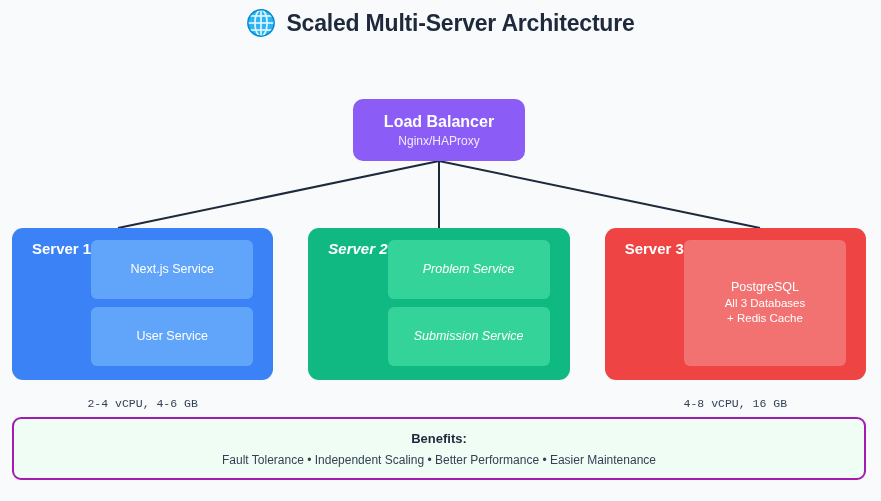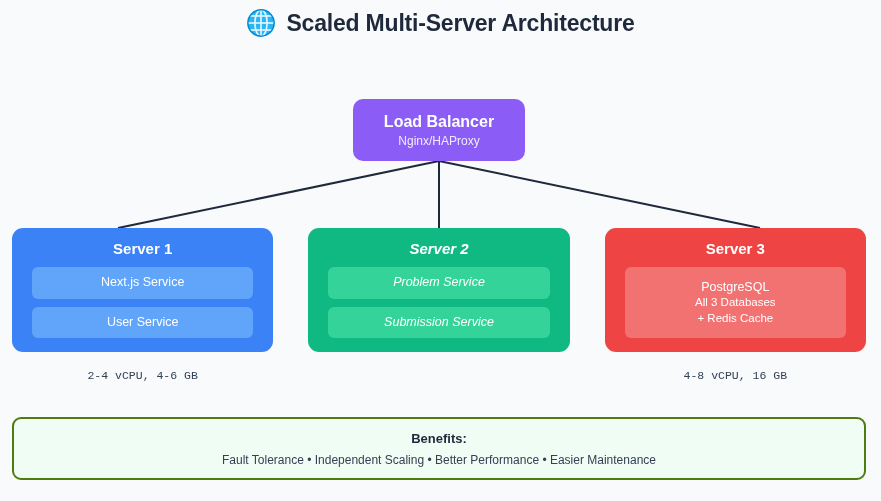--- a/index.html
+++ b/index.html
@@ -92,24 +92,23 @@
   .server-col {
     flex: 1 1 0;
     display: flex;
     flex-direction: column;
     align-items: stretch;
   }
   .server-box {
     border-radius: 11px;
     padding: 12px 20px 14px 20px;
     display: flex;
-    flex-direction: column;
     align-items: stretch;
     box-sizing: border-box;
-    height: 124px;
+    height: 152px;
   }
   .server-title {
     font-size: 15px;
     font-weight: bold;
     color: #ffffff;
     text-align: center;
     margin-bottom: 10px;
   }
   .service-list {
     display: flex;
@@ -155,21 +154,21 @@
 
   
   .benefits {
     position: absolute;
     left: 12px;
     top: 417px;
     width: 854px;
     height: 63px;
     box-sizing: border-box;
     background: #f0fdf4;
-    border: 2px solid #4d7c0f;
+    border: 2px solid #a21caf;
     border-radius: 9px;
     display: flex;
     flex-direction: column;
     align-items: center;
     justify-content: center;
     gap: 7px;
   }
   .benefits-title {
     font-size: 13px;
     font-weight: bold;

